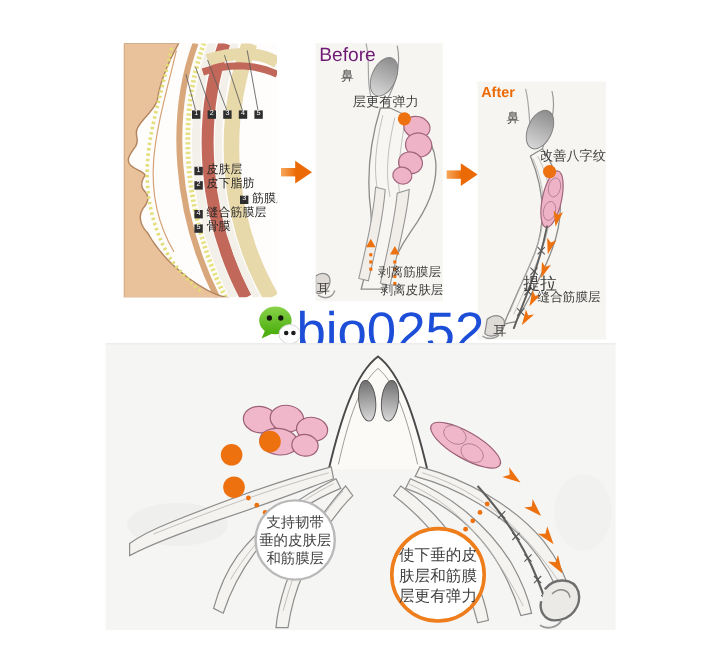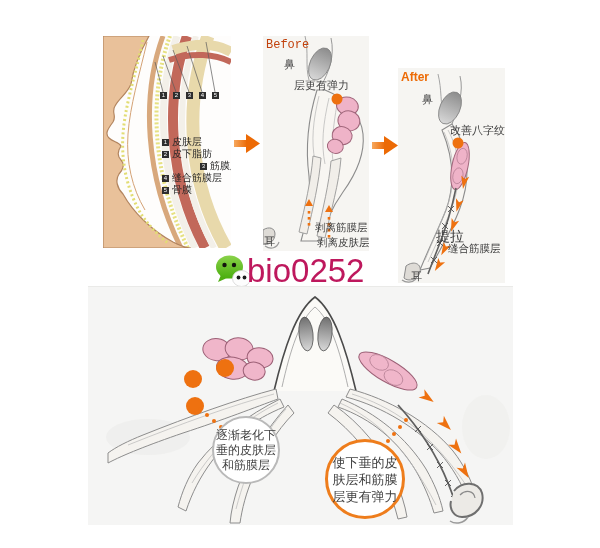--- a/index.html
+++ b/index.html
@@ -10,21 +10,21 @@
   .lbl{position:absolute;white-space:nowrap;color:#3d3d3d;line-height:1;}
   .panel-bg{background:#f6f5f2;}
   
   .marker{position:absolute;width:7px;height:7px;background:#2e2e2e;color:#fff;
           font-size:6px;line-height:7px;text-align:center;}
   .leg-row{position:absolute;display:flex;align-items:center;gap:3px;margin-top:36px;}
   .leg-num{width:7px;height:7px;background:#2e2e2e;color:#fff;font-size:6px;
            line-height:7px;text-align:center;flex:0 0 auto;}
   .leg-txt{font-size:10px;color:#262626;white-space:nowrap;line-height:1;}
   
-  .wechat-id{position:absolute;left:247px;top:252px;font-size:33px;color:#be185d;letter-spacing:0px;}
+  .wechat-id{position:absolute;left:247px;top:252px;font-size:44px;color:#1d4ed8;letter-spacing:0px;}
   
   .bottom-panel{position:absolute;left:88px;top:286px;width:425px;height:238px;
                 background:#f5f5f4;border-top:1px solid #eaeae8;}
   .callout{position:absolute;background:#fff;border-radius:50%;display:flex;flex-direction:column;
            align-items:center;justify-content:center;text-align:center;color:#3f3f3f;}
   .callout span{display:block;white-space:nowrap;}
   .callout-gray{left:124px;top:129px;width:64px;height:64px;border:2px solid #b9b9b9;
                 font-size:12px;line-height:15px;}
   .callout-orange{left:237px;top:152px;width:74px;height:74px;border:3px solid #ee7d1c;
                   font-size:13px;line-height:17px;}
@@ -145,21 +145,21 @@
         <polygon points="62,176 70,176 66,169"></polygon>
         <rect x="64.7" y="181" width="2.6" height="2.6"></rect>
         <rect x="64.7" y="187" width="2.6" height="2.6"></rect>
         <rect x="64.7" y="193" width="2.6" height="2.6"></rect>
         <rect x="64.7" y="199" width="2.6" height="2.6"></rect>
       </g>
 
       <path d="M0,194 C6,190 12,192 12,198 C12,206 4,210 0,208 Z" fill="#dedbd6" stroke="#8a8a8a" stroke-width="1"></path>
       <path d="M2,210 C8,214 14,212 16,206" stroke="#9a9a9a" fill="none" stroke-width="1.2"></path>
     </svg>
-    <span class="lbl" style="left:3px;top:3px;font-size:12px;color:#c2410c;font-family:Liberation Mono, monospace;">Before</span>
+    <span class="lbl" style="left:3px;top:3px;font-size:16px;color:#701a75;">Before</span>
     <span class="lbl" style="left:21px;top:23px;font-size:11px;">鼻</span>
     <span class="lbl" style="left:31px;top:44px;font-size:11px;">层更有弹力</span>
     <span class="lbl" style="left:8px;top:186px;font-size:10.5px;padding-left:44px;">剥离筋膜层</span>
     <span class="lbl" style="left:54px;top:201px;font-size:10.5px;">剥离皮肤层</span>
     <span class="lbl" style="left:1px;top:200px;font-size:11px;">耳</span>
   </div>
 
   <div class="abs" style="left:372px;top:136px;width:26px;height:19px;">
     <svg width="26" height="19" viewBox="0 0 26 19">
       <defs>
@@ -369,21 +369,21 @@
         <circle cx="306" cy="147" r="2"></circle>
           <circle cx="300" cy="154" r="2"></circle>
       </g>
 
       <path d="M366,204 C374,194 390,194 394,206 C397,218 388,230 374,230 C366,230 361,222 363,214" fill="#eceae6" stroke="#6f6f6f" stroke-width="2"></path>
       <path d="M372,208 C378,202 386,204 387,211" stroke="#8a8a8a" stroke-width="1.2" fill="none"></path>
       <path d="M380,230 C376,236 368,238 362,234" stroke="#9a9a9a" stroke-width="1.5" fill="none"></path>
     </svg>
 
     <div class="callout callout-gray">
-      <span>逐渐老化下</span>
+      <span>支持韧带</span>
       <span>垂的皮肤层</span>
       <span>和筋膜层</span>
     </div>
     <div class="callout callout-orange">
       <span>使下垂的皮</span>
       <span>肤层和筋膜</span>
       <span>层更有弹力</span>
     </div>
   </div>
 

